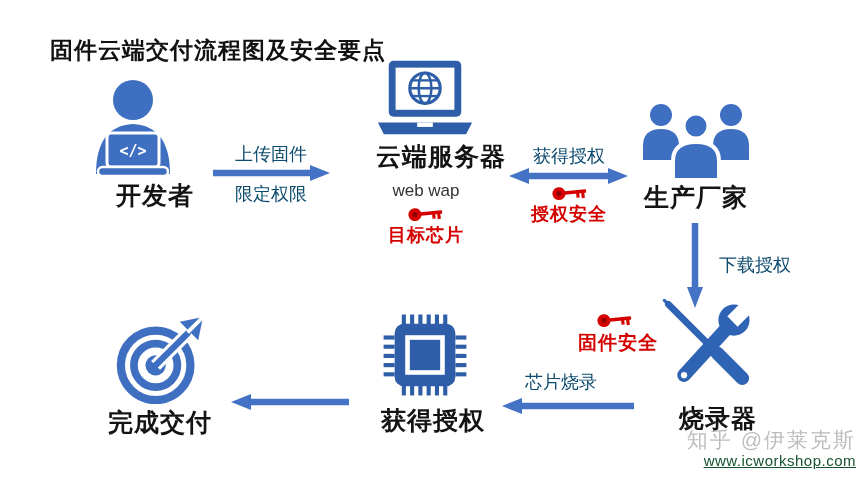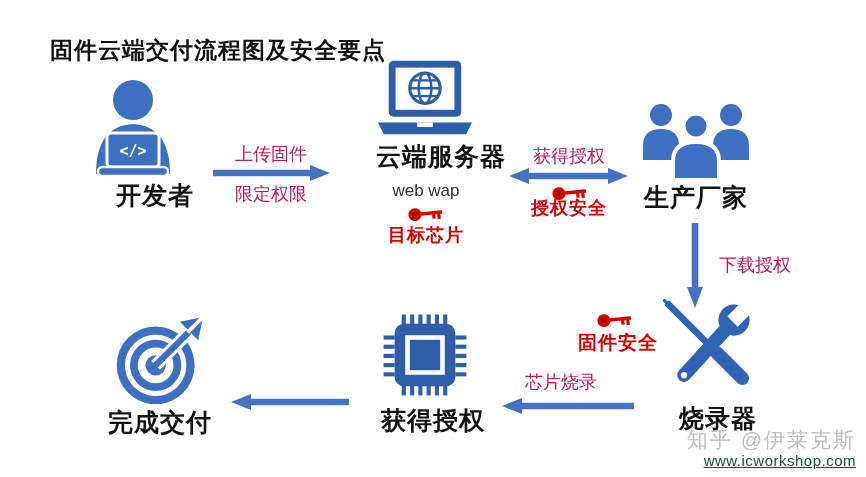--- a/index.html
+++ b/index.html
@@ -11,21 +11,21 @@
     --ink:#151515;
   }
   html,body{margin:0;padding:0;background:#fff;}
   .canvas{
     position:relative;width:866px;height:477px;background:#ffffff;overflow:hidden;
     font-family:"Liberation Sans","DejaVu Sans",sans-serif;color:var(--ink);
   }
   .title{position:absolute;left:33px;top:18px;font-size:23px;font-weight:700;letter-spacing:1px;margin:17px;color:#111;}
   .abs{position:absolute;}
   .node-label{position:absolute;font-size:25px;font-weight:700;text-align:right;color:#141414;letter-spacing:1px;}
-  .edge-label{position:absolute;font-size:18px;color:#be185d;text-align:center;}
+  .edge-label{position:absolute;font-size:18px;color:#0c4a6e;text-align:center;}
   .sec-label{position:absolute;font-size:18px;font-weight:700;color:var(--red);text-align:center;letter-spacing:1px;}
   .subtitle{position:absolute;font-size:17px;color:#333;text-align:center;}
   .arrow line{stroke:var(--arrow);stroke-width:6.5;}
   .arrow polygon{fill:var(--arrow);}
   .watermark{position:absolute;right:10px;top:428px;text-align:right;line-height:1.15;}
   .wm-credit{font-size:21px;color:#bdbdbd;letter-spacing:2px;}
   .wm-url{font-size:15px;color:#14532d;text-decoration:underline;letter-spacing:.5px;}
 </style>
 </head>
 <body>
@@ -82,21 +82,21 @@
   </svg>
   <svg class="abs" style="left:551px;top:183px" width="37" height="19" viewBox="0 0 40 20">
     <g transform="rotate(-6 20 10)">
       <circle cx="8.5" cy="10" r="7" fill="var(--red)"></circle>
         <circle cx="8.5" cy="10" r="2.6" fill="#8b0000"></circle>
       <rect x="14" y="8.2" width="24" height="3.8" rx="1" fill="var(--red)"></rect>
       <rect x="27" y="11" width="3.4" height="5.5" fill="var(--red)"></rect>
       <rect x="32.5" y="11" width="3.4" height="6.5" fill="var(--red)"></rect>
     </g>
   </svg>
-  <div class="sec-label" style="left:508px;top:196px;width:122px">授权安全</div>
+  <div class="sec-label" style="left:508px;top:202px;width:122px">授权安全</div>
 
   <svg class="abs" style="left:640px;top:102px" width="112" height="78" viewBox="0 0 112 78">
     <circle cx="21" cy="13" r="11" fill="var(--blue2)"></circle>
     <path d="M3 58 L3 44 Q3 27 21 27 Q39 27 39 44 L39 58 Z" fill="var(--blue2)"></path>
     <circle cx="91" cy="13" r="11" fill="var(--blue2)"></circle>
     <path d="M73 58 L73 44 Q73 27 91 27 Q109 27 109 44 L109 58 Z" fill="var(--blue2)"></path>
     <circle cx="56" cy="24" r="12.5" fill="var(--blue2)" stroke="#fff" stroke-width="4"></circle>
     <path d="M33 78 L33 59 Q33 40 56 40 Q79 40 79 59 L79 78 Z" fill="var(--blue2)" stroke="#fff" stroke-width="4"></path>
   </svg>
   <div class="node-label" style="left:628px;top:181px;width:120px">生产厂家</div>

